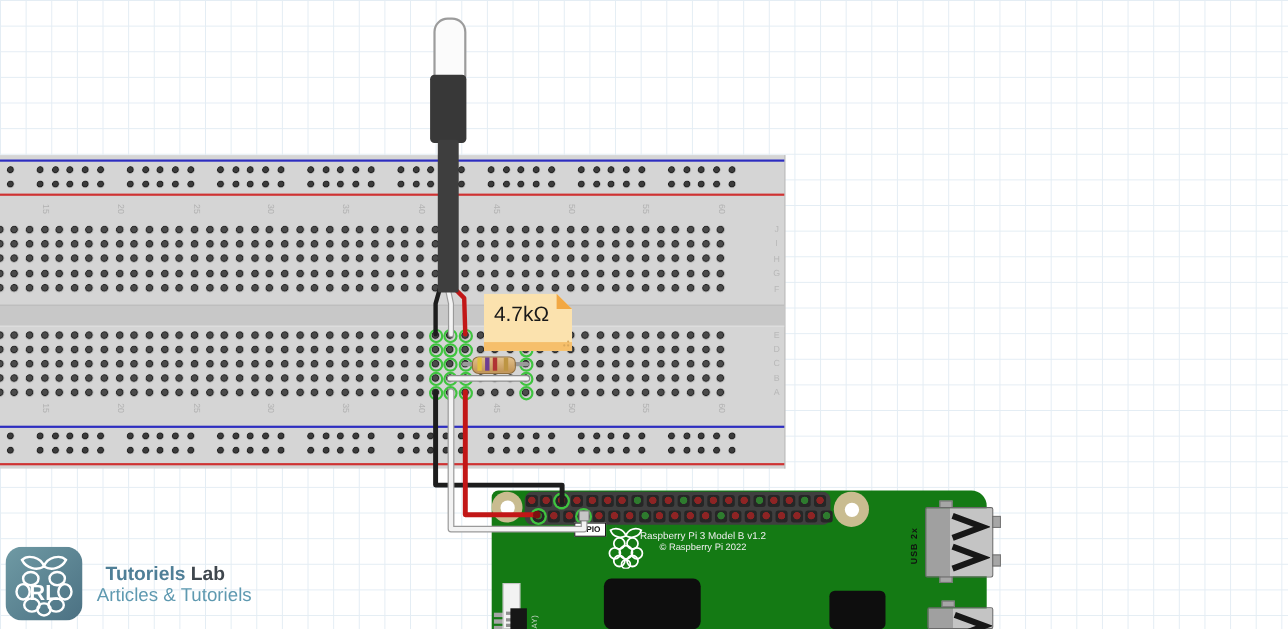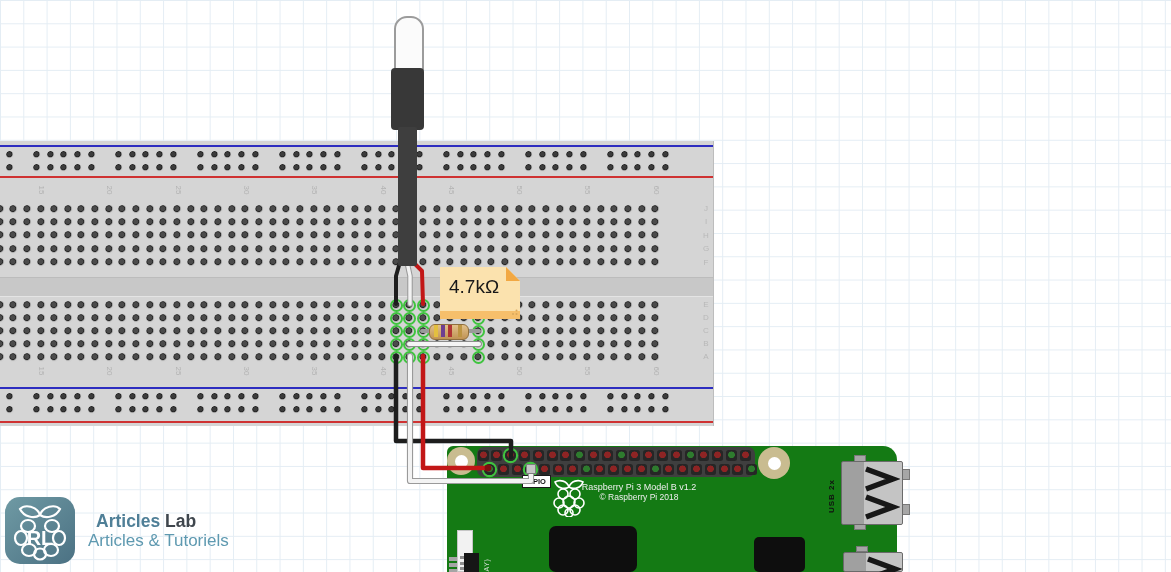--- a/index.html
+++ b/index.html
@@ -876,21 +876,21 @@
       <circle cx="27" cy="26" r="5"></circle>
     <circle cx="17" cy="25" r="6"></circle>
     <circle cx="11" cy="33" r="5"></circle>
       <circle cx="23" cy="33" r="5"></circle>
     <circle cx="17" cy="36" r="4"></circle>
   </g>
 </svg>
 
 <div class="abs" id="pi-text">
   <div id="pi-title">Raspberry Pi 3 Model B v1.2</div>
-  <div id="pi-copy">© Raspberry Pi 2018</div>
+  <div id="pi-copy">© Raspberry Pi 2022</div>
 </div>
 
 <div class="abs" id="soc-chip"></div>
 <div class="abs" id="chip2"></div>
 
 <div class="abs disp-pad" style="left:449px;top:557px;width:9px;height:3.5px;"></div>
 <div class="abs disp-pad" style="left:449px;top:563px;width:9px;height:3.5px;"></div>
 <div class="abs disp-pad" style="left:449px;top:569px;width:9px;height:3.5px;"></div>
 <div class="abs" id="disp-conn"></div>
 <div class="abs disp-leg" style="left:460px;top:556px;width:5px;height:3px;"></div>
@@ -950,14 +950,14 @@
     <ellipse cx="23" cy="29" rx="7" ry="6"></ellipse>
     <ellipse cx="47" cy="29" rx="7" ry="6"></ellipse>
     <ellipse cx="16" cy="41" rx="6" ry="7"></ellipse>
     <ellipse cx="54" cy="41" rx="6" ry="7"></ellipse>
     <ellipse cx="24" cy="53" rx="7" ry="6"></ellipse>
     <ellipse cx="46" cy="53" rx="7" ry="6"></ellipse>
     <ellipse cx="35" cy="57" rx="6" ry="5.5"></ellipse>
   </g>
   <text x="35" y="48" text-anchor="middle" font-family="Liberation Sans, sans-serif" font-size="20" font-weight="bold" fill="#ffffff">RL</text>
 </svg>
-<div class="abs" id="brand-name"><span id="brand-primary" style="color: rgb(79, 127, 151);">Articles</span><span id="brand-secondary" style="color: rgb(63, 70, 77);"> Lab</span></div>
+<div class="abs" id="brand-name"><span id="brand-primary" style="color: rgb(79, 127, 151);">Tutoriels</span><span id="brand-secondary" style="color: rgb(63, 70, 77);"> Lab</span></div>
 <div class="abs" id="brand-tagline" style="color: rgb(94, 153, 176);">Articles &amp; Tutoriels</div>
 
 </body></html>

